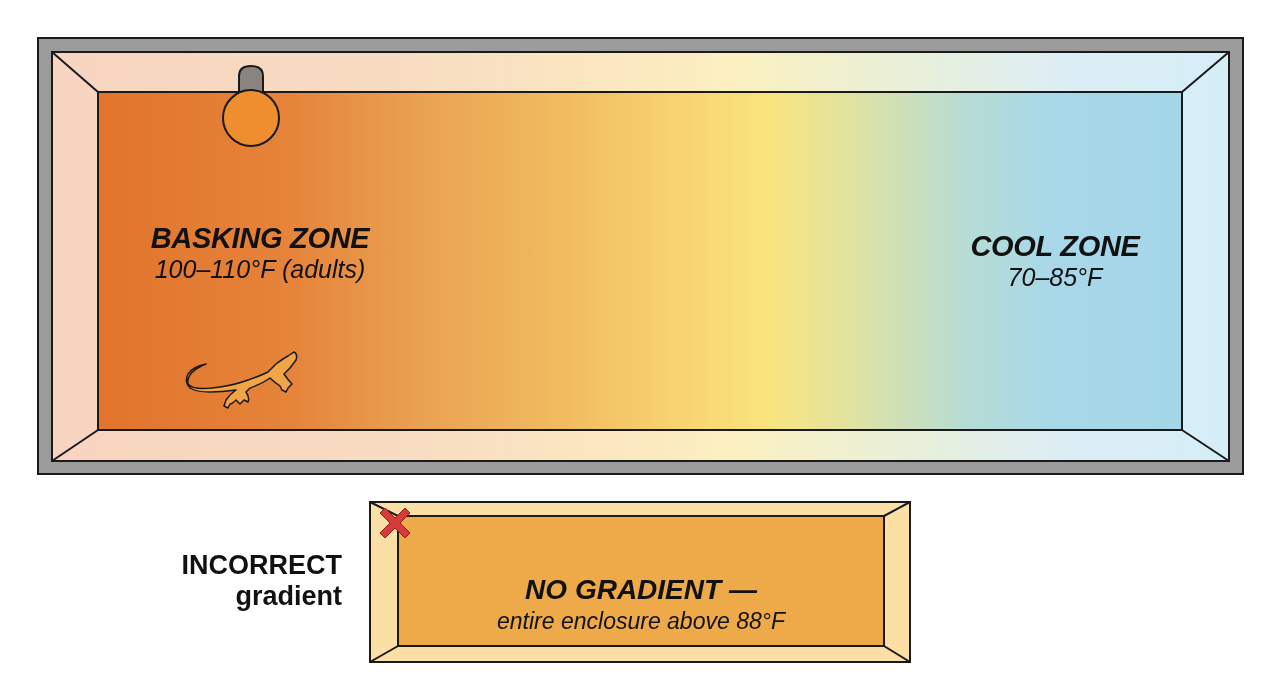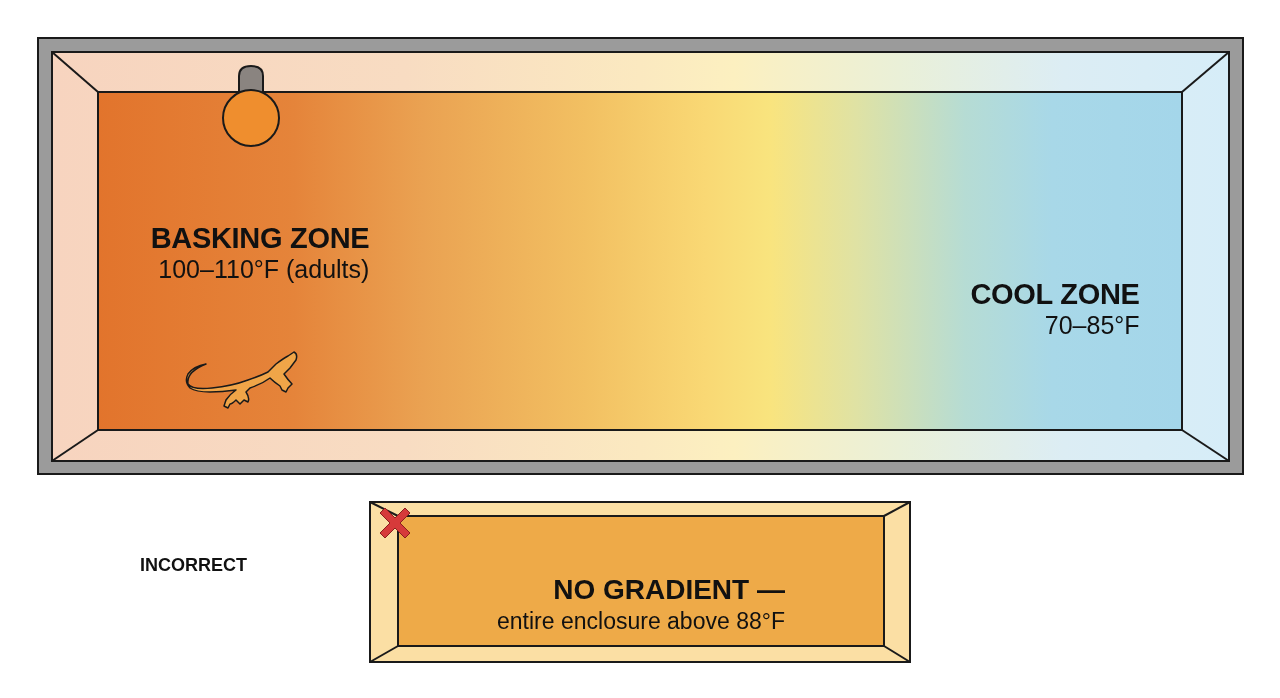--- a/index.html
+++ b/index.html
@@ -4,27 +4,28 @@
   <style>
     html, body { margin: 0; padding: 0; }
     body {
       width: 1280px; height: 698px; position: relative; overflow: hidden;
       background: #ffffff;
       font-family: "Liberation Sans", "DejaVu Sans", sans-serif;
       color: #111111;
     }
     svg.layer { position: absolute; left: 0; top: 0; }
     .zone-label {
-      position: absolute; text-align: right; transform: translateX(-50%);
+      position: absolute; text-align: center; transform: translateX(-50%);
       white-space: nowrap;
+      font-style: italic;
     }
     .zone-title { font-weight: bold; font-size: 29px; letter-spacing: -0.3px; line-height: 32px; }
     .zone-temp { font-size: 25px; line-height: 30px; }
     .side-label {
-      position: absolute; font-weight: bold; font-size: 18px; line-height: 31px;
+      position: absolute; text-align: right; font-weight: bold; font-size: 27px; line-height: 31px;
     }
     .nog-title { font-weight: bold; font-size: 28px; line-height: 32px; }
     .nog-sub { font-size: 23px; line-height: 30px; }
   </style>
 </head>
 <body>
 
 <svg class="layer" width="1280" height="698" viewBox="0 0 1280 698">
   <defs>
     <linearGradient id="floorGrad" x1="98" y1="0" x2="1182" y2="0" gradientUnits="userSpaceOnUse">
@@ -107,25 +108,26 @@
 </svg>
 
 <div class="zone-label" style="left:260px; top:222px;">
   <div class="zone-title">BASKING ZONE</div>
   <div class="zone-temp">100–110°F (adults)</div>
 </div>
 
 <div class="zone-label" style="left:640px; top:230px;">
 </div>
 
-<div class="zone-label" style="left:1055px; top:230px;margin-top:48px;">
+<div class="zone-label" style="left:1055px; top:230px;">
   <div class="zone-title">COOL ZONE</div>
   <div class="zone-temp">70–85°F</div>
 </div>
 
 <div class="side-label" style="left:140px; top:550px; width:202px;">
   <div>INCORRECT</div>
+  <div>gradient</div>
 </div>
 
 <div class="zone-label" style="left:641px; top:574px;">
   <div class="nog-title">NO GRADIENT —</div>
   <div class="nog-sub">entire enclosure above 88°F</div>
 </div>
 
 </body></html>

